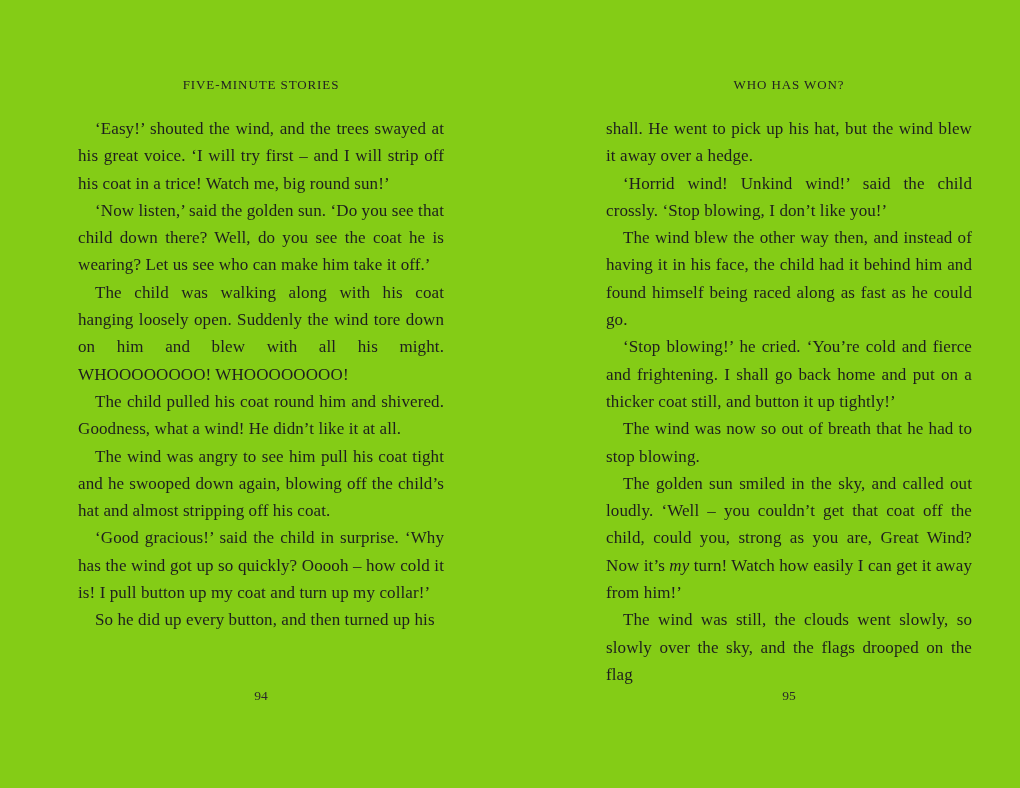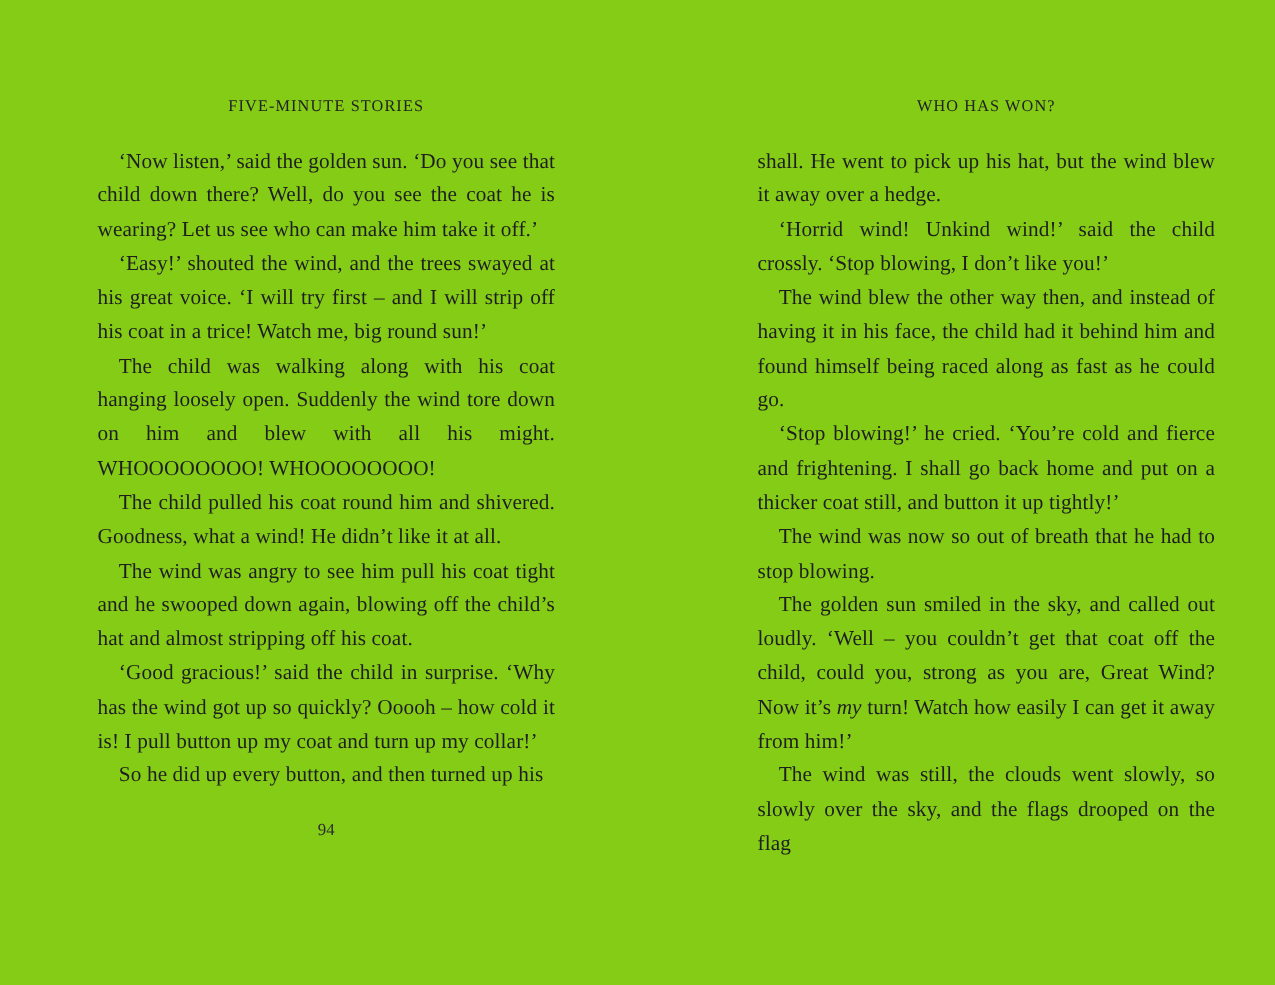--- a/index.html
+++ b/index.html
@@ -45,53 +45,54 @@
     font-size: 17px;
     line-height: 27.3px;
     text-align: justify;
     letter-spacing: 0.1px;
     color: #1e1e1e;
   }
   .page-body p.indent { text-indent: 17px; }
   .page-body p em { }
   .page-number {
     position: absolute;
-    top: 656px;
+    top: 688px;
     left: 0;
     width: 100%;
     text-align: center;
     font-size: 13.5px;
     color: #2a2a2a;
   }
 </style>
 </head>
 <body>
 
 <div class="spread">
 
   <section class="page left">
     <div class="running-head">FIVE-MINUTE STORIES</div>
     <div class="page-body">
+      <p class="indent">‘Easy!’ shouted the wind, and the trees swayed at his great voice. ‘I will try first – and I will strip off his coat in a trice! Watch me, big round sun!’</p>
       <p class="indent">‘Now listen,’ said the golden sun. ‘Do you see that child down there? Well, do you see the coat he is wearing? Let us see who can make him take it off.’</p>
-      <p class="indent">‘Easy!’ shouted the wind, and the trees swayed at his great voice. ‘I will try first – and I will strip off his coat in a trice! Watch me, big round sun!’</p>
       <p class="indent">The child was walking along with his coat hanging loosely open. Suddenly the wind tore down on him and blew with all his might. WHOOOOOOOO! WHOOOOOOOO!</p>
       <p class="indent">The child pulled his coat round him and shivered. Goodness, what a wind! He didn’t like it at all.</p>
       <p class="indent">The wind was angry to see him pull his coat tight and he swooped down again, blowing off the child’s hat and almost stripping off his coat.</p>
       <p class="indent">‘Good gracious!’ said the child in surprise. ‘Why has the wind got up so quickly? Ooooh – how cold it is! I pull button up my coat and turn up my collar!’</p>
       <p class="indent">So he did up every button, and then turned up his</p>
     </div>
     <div class="page-number">94</div>
   </section>
 
   <section class="page right">
     <div class="running-head">WHO HAS WON?</div>
     <div class="page-body">
       <p>shall. He went to pick up his hat, but the wind blew it away over a hedge.</p>
       <p class="indent">‘Horrid wind! Unkind wind!’ said the child crossly. ‘Stop blowing, I don’t like you!’</p>
       <p class="indent">The wind blew the other way then, and instead of having it in his face, the child had it behind him and found himself being raced along as fast as he could go.</p>
       <p class="indent">‘Stop blowing!’ he cried. ‘You’re cold and fierce and frightening. I shall go back home and put on a thicker coat still, and button it up tightly!’</p>
       <p class="indent">The wind was now so out of breath that he had to stop blowing.</p>
       <p class="indent"><span>The golden sun smiled in the sky, and called out loudly. ‘Well – you couldn’t get that coat off the child, could you, strong as you are, Great Wind? Now it’s </span><em>my</em><span> turn! Watch how easily I can get it away from him!’</span></p>
       <p class="indent">The wind was still, the clouds went slowly, so slowly over the sky, and the flags drooped on the flag</p>
     </div>
+    <div class="page-number">95</div>
   </section>
 
 </div>
 
 </body></html>

